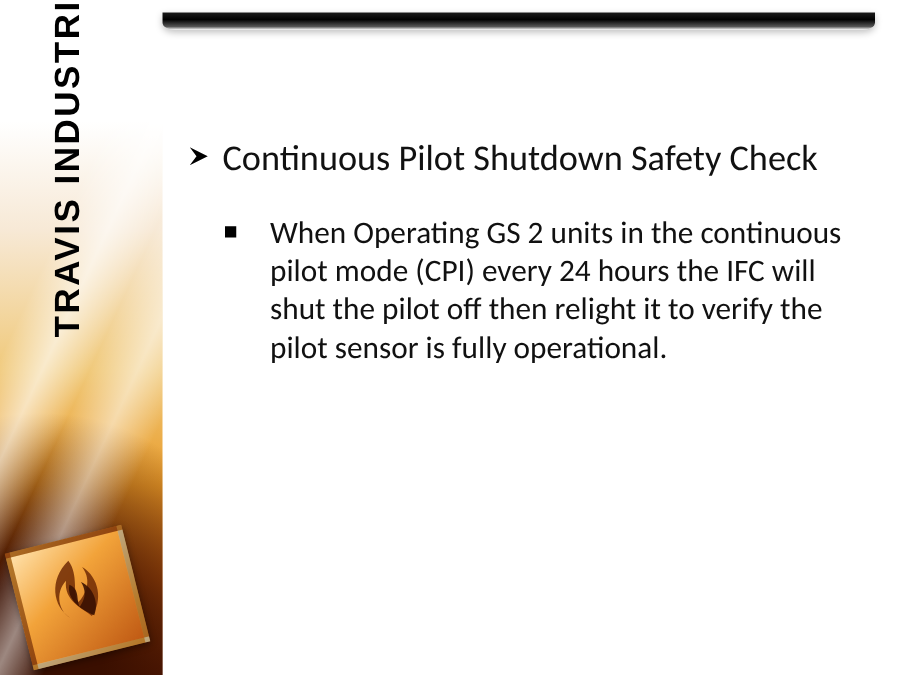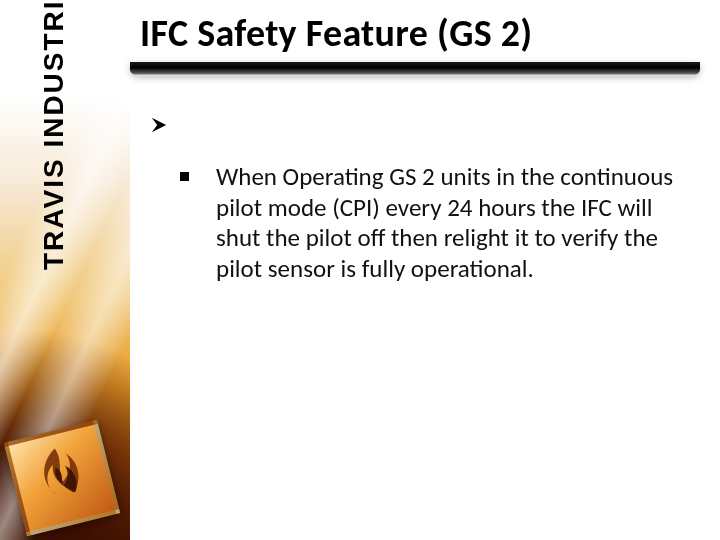--- a/index.html
+++ b/index.html
@@ -155,30 +155,30 @@
     <div class="brand">TRAVIS INDUSTRIES</div>
     <div class="logo-tile">
       <svg viewBox="0 0 80 80">
         <path d="M40 8 C20 20 18 42 30 55 C22 48 22 32 34 24 C28 40 42 50 48 58 C60 48 62 28 50 16 C56 30 46 40 40 44 C36 36 46 22 40 8 Z" fill="#6e2a05" opacity="0.85"></path>
         <path d="M36 28 C30 40 42 52 50 58 C56 50 56 36 46 28 C50 40 42 46 40 48 C38 42 44 34 36 28 Z" fill="#3a1202" opacity="0.9"></path>
       </svg>
     </div>
   </div>
 
   <div class="title-wrap">
-    <div class="title">IFC Safety Feature (GS 2)</div>
     <div class="title-underline"></div>
   </div>
 
   <div class="body">
 
     <div class="bullet-row">
       <svg class="arrow-bullet" viewBox="0 0 20 20">
         <path d="M2 2 L18 10 L2 18 L8 10 Z" fill="#000"></path>
       </svg>
+      <div class="subhead">Continuous Pilot Shutdown Safety Check</div>
     </div>
 
     <div class="sub-row">
       <div class="square-bullet"></div>
       <div class="bodytext">When Operating GS 2 units in the continuous pilot mode (CPI) every 24 hours the IFC will shut the pilot off then relight it to verify the pilot sensor is fully operational.</div>
     </div>
 
   </div>
 
 </div>

